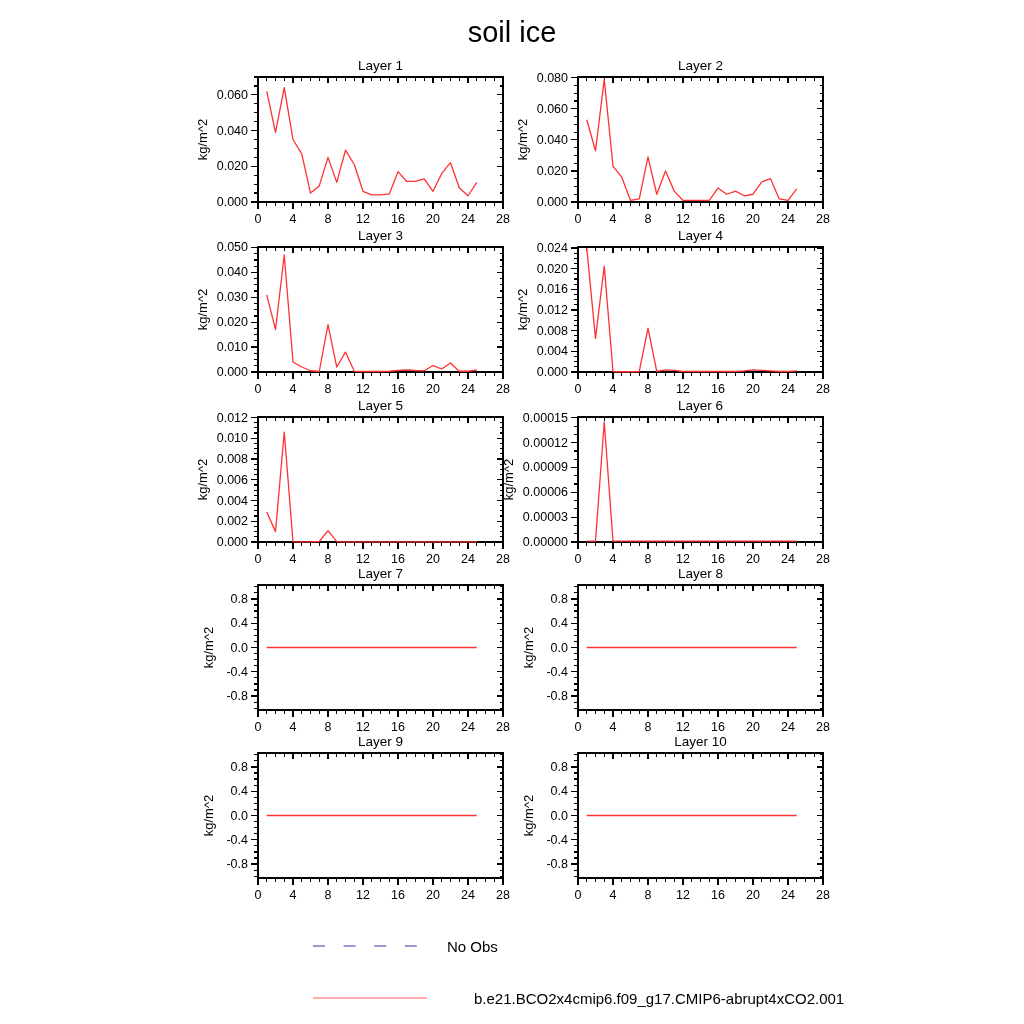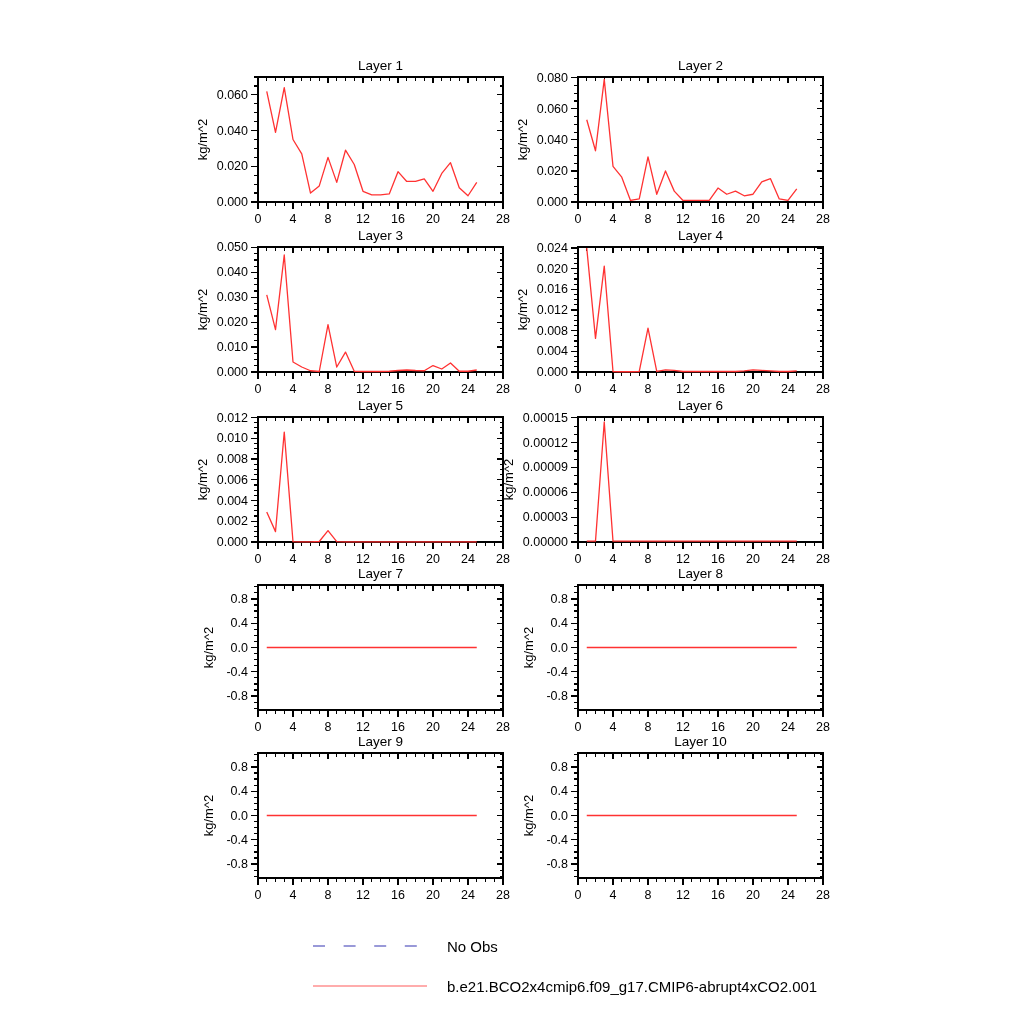--- a/index.html
+++ b/index.html
@@ -8,29 +8,30 @@
     font-family:"Liberation Sans", sans-serif;color:#000;
   }
   .fig-title{
     position:absolute;top:16px;left:0;width:100%;text-align:center;
     font-size:29px;color:#000;
   }
   .subplot{position:absolute;}
   .subplot svg{display:block;overflow:visible;}
   .legend{position:absolute;left:313px;top:938px;}
   .legend-row{display:flex;align-items:center;height:16px;}
-  .legend-row + .legend-row{margin-top:24px;}
+  .legend-row + .legend-row{margin-top:36px;gap:27px;}
   .legend-row svg{display:block;}
   .legend-label{font-size:15px;margin-left:14px;white-space:nowrap;}
   text{fill:#000;}
 </style>
 </head>
 <body>
 
 <div class="page">
+  <div class="fig-title">soil ice</div>
 
   <div id="charts">
       <div class="subplot" style="left: 173px; top: 52px;">
         <svg width="364" height="200">
           <rect x="85" y="25" width="245" height="125" fill="none" stroke="#000000" stroke-width="1.6" shape-rendering="crispEdges"></rect>
           <line x1="85" y1="150" x2="85" y2="157" stroke="#000000" stroke-width="1.2" shape-rendering="crispEdges"></line>
           <line x1="85" y1="25" x2="85" y2="31" stroke="#000000" stroke-width="1.2" shape-rendering="crispEdges"></line>
           <text x="85" y="171" text-anchor="middle" font-size="12.5">0</text>
           <line x1="120" y1="150" x2="120" y2="157" stroke="#000000" stroke-width="1.2" shape-rendering="crispEdges"></line>
           <line x1="120" y1="25" x2="120" y2="31" stroke="#000000" stroke-width="1.2" shape-rendering="crispEdges"></line>

